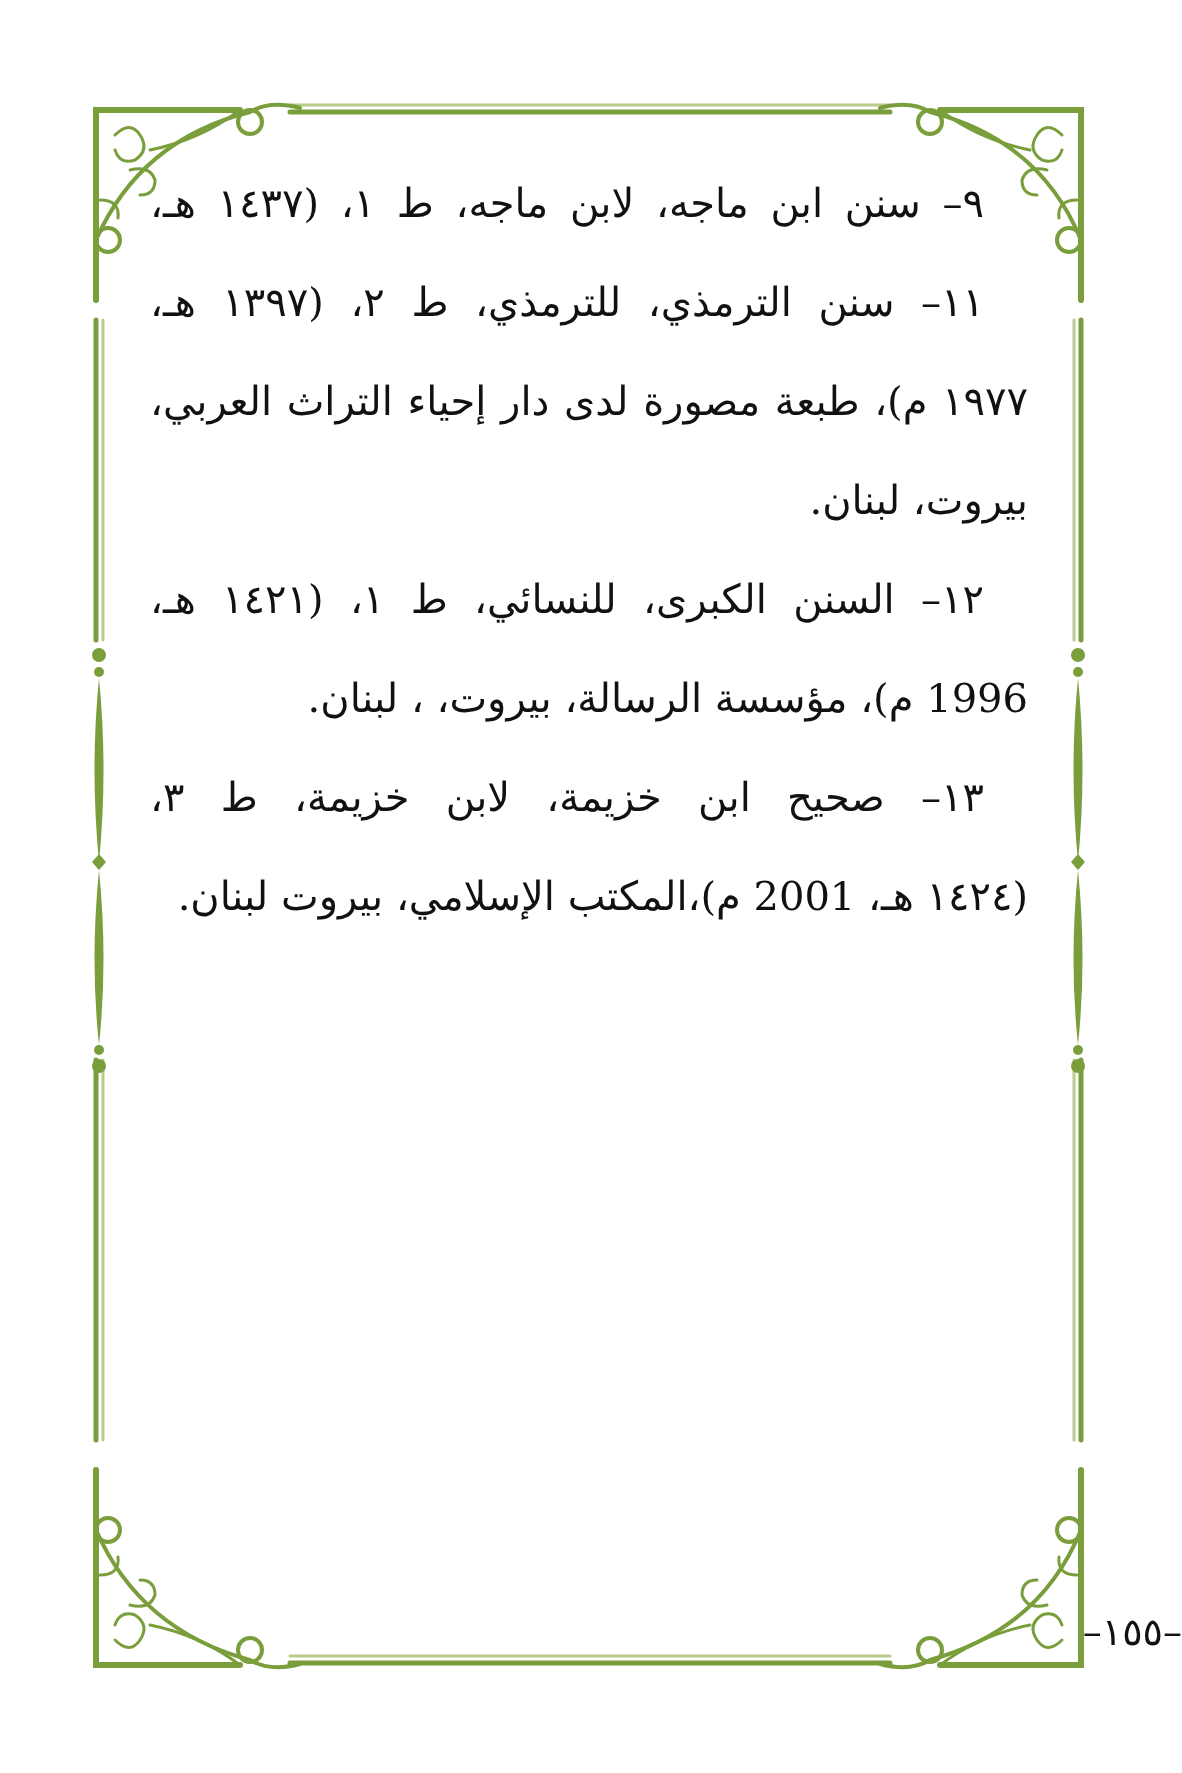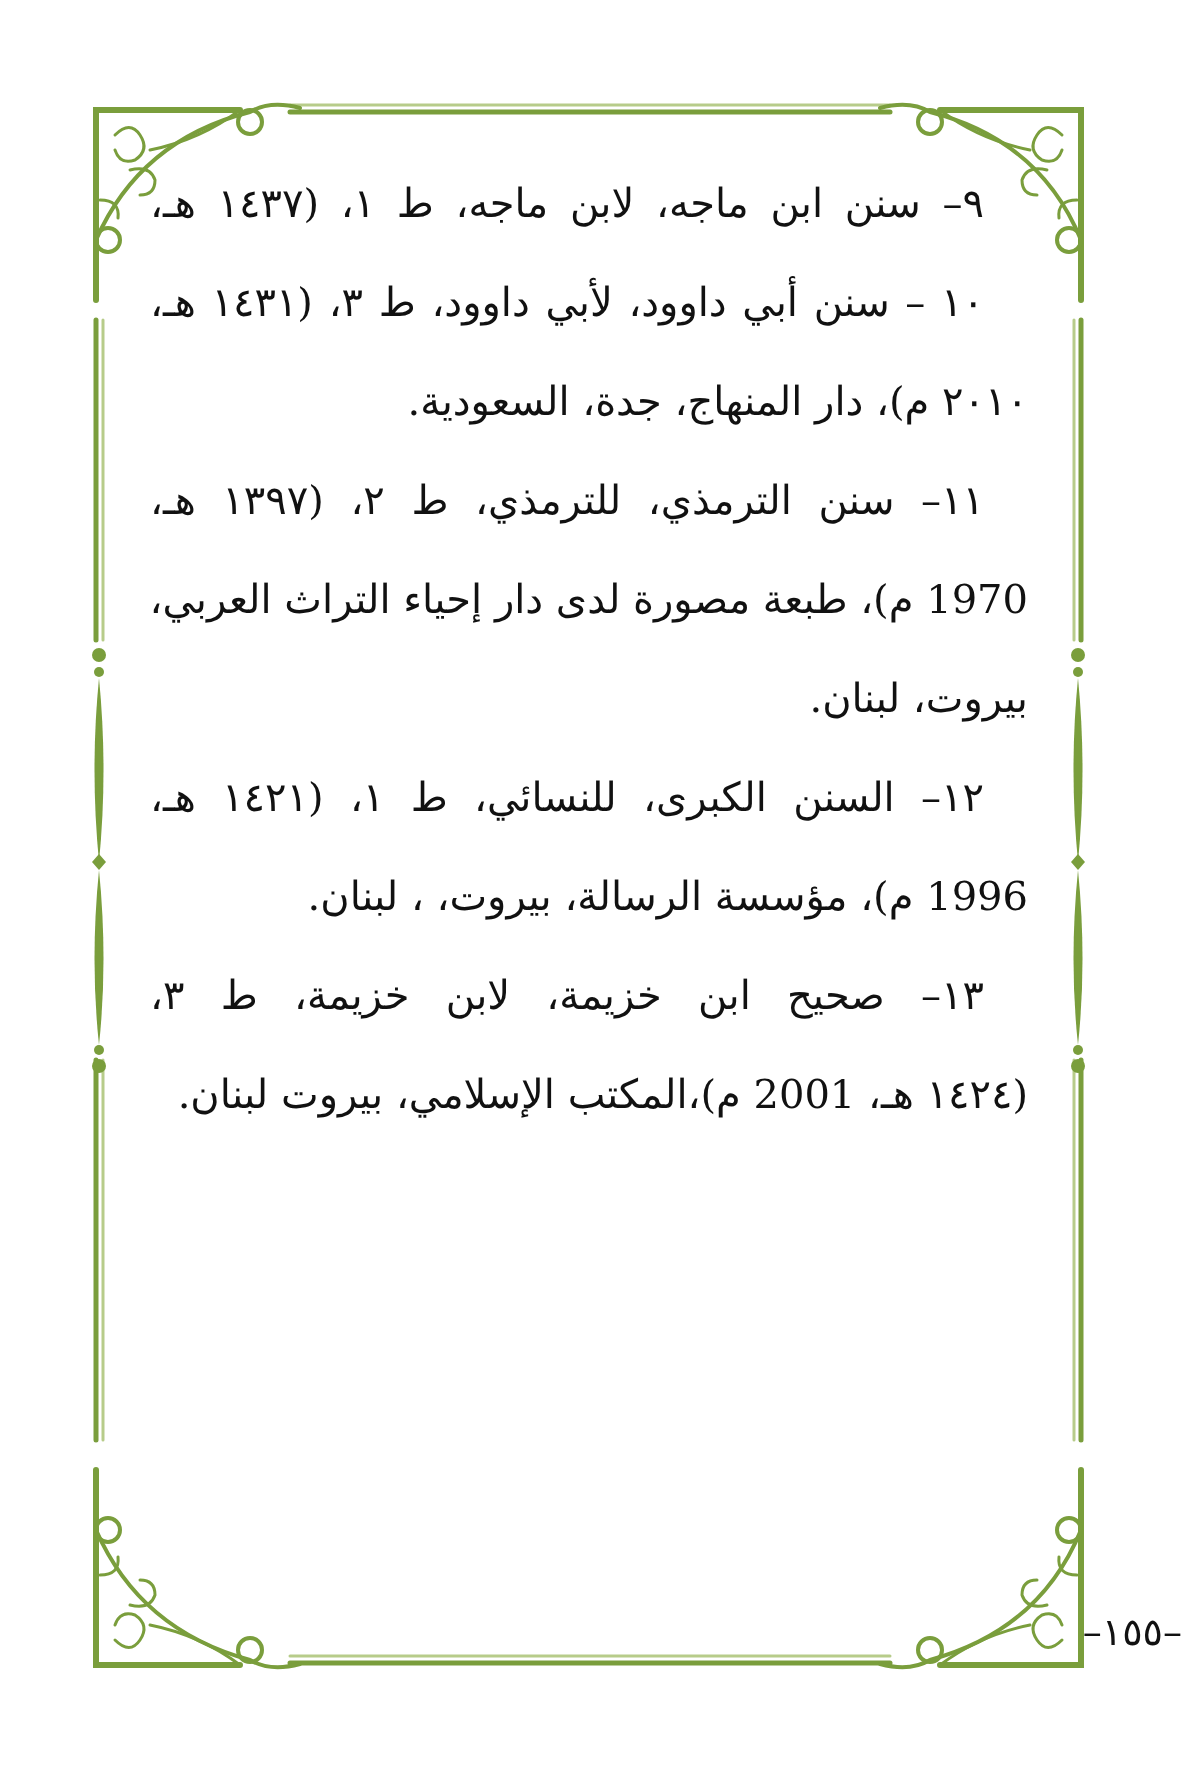--- a/index.html
+++ b/index.html
@@ -103,26 +103,22 @@
       <circle cx="1078" cy="1050" r="5"></circle>
       <circle cx="1078" cy="1066" r="7"></circle>
     </g>
   </svg>
 
   <div class="text-block">
     <div>
       <span class="line first">٩– سنن ابن ماجه، لابن ماجه، ط ١، (١٤٣٧ هـ،</span>
     </div>
     <div>
-      <span class="line first">١٠ – سنن أبي داوود، لأبي داوود، ط ٣، (١٤٣١ هـ،</span>
-      <span class="line short">٢٠١٠ م)، دار المنهاج، جدة، السعودية.</span>
-    </div>
-    <div>
       <span class="line first">١١– سنن الترمذي، للترمذي، ط ٢، (١٣٩٧ هـ،</span>
-      <span class="line">1970 م)، طبعة مصورة لدى دار إحياء التراث العربي،</span>
+      <span class="line">١٩٧٧ م)، طبعة مصورة لدى دار إحياء التراث العربي،</span>
       <span class="line short">بيروت، لبنان.</span>
     </div>
     <div>
       <span class="line first">١٢– السنن الكبرى، للنسائي، ط ١، (١٤٢١ هـ،</span>
       <span class="line short">1996 م)، مؤسسة الرسالة، بيروت، ، لبنان.</span>
     </div>
     <div>
       <span class="line first">١٣– صحيح ابن خزيمة، لابن خزيمة، ط ٣،</span>
       <span class="line short">(١٤٢٤ هـ، 2001 م)،المكتب الإسلامي، بيروت لبنان.</span>
     </div>

